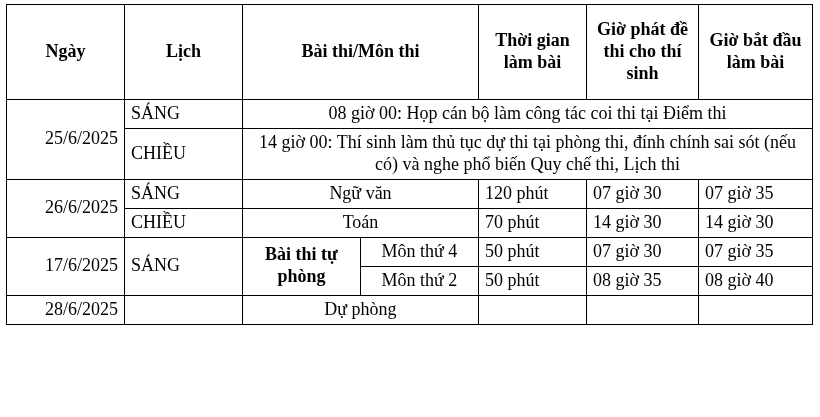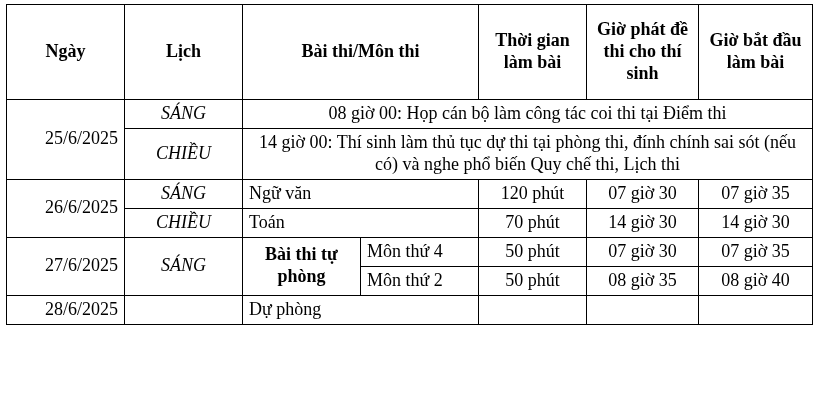--- a/index.html
+++ b/index.html
@@ -47,41 +47,38 @@
   .c-subj1  { width: 118px; }
   .c-subj2  { width: 118px; }
   .c-dur    { width: 108px; }
   .c-give   { width: 112px; }
   .c-start  { width: 114px; }
   td.date-cell {
     text-align: right;
     font-size: 18px;
   }
   td.session-cell {
-    text-align: center;
     font-size: 18px;
-    font-style: italic;
   }
   td.note-cell {
     text-align: center;
     font-size: 18px;
     padding: 4px 8px;
   }
   td.time-cell,
   td.give-cell,
   td.start-cell {
-    text-align: center;
     margin-left: 43px;
   }
   td.give-cell, td.start-cell {
     font-weight: normal;
     font-size: 18px;
   }
   td.subject-cell {
-    text-align: left;
+    text-align: center;
     font-size: 18px;
   }
   td.choice-label {
     text-align: center;
     font-weight: bold;
     font-size: 18px;
     line-height: 1.3;
   }
   td.empty { }
 </style>
@@ -128,21 +125,21 @@
         <td class="start-cell">07 giờ 35</td>
       </tr>
       <tr>
         <td class="session-cell">CHIỀU</td>
         <td class="subject-cell" colspan="2">Toán</td>
         <td class="time-cell">70 phút</td>
         <td class="give-cell">14 giờ 30</td>
         <td class="start-cell">14 giờ 30</td>
       </tr>
       <tr>
-        <td class="date-cell" rowspan="2">27/6/2025</td>
+        <td class="date-cell" rowspan="2">17/6/2025</td>
         <td class="session-cell" rowspan="2">SÁNG</td>
         <td class="choice-label" rowspan="2">Bài thi tự phòng</td>
         <td class="subject-cell">Môn thứ 4</td>
         <td class="time-cell">50 phút</td>
         <td class="give-cell">07 giờ 30</td>
         <td class="start-cell">07 giờ 35</td>
       </tr>
       <tr>
         <td class="subject-cell">Môn thứ 2</td>
         <td class="time-cell">50 phút</td>

